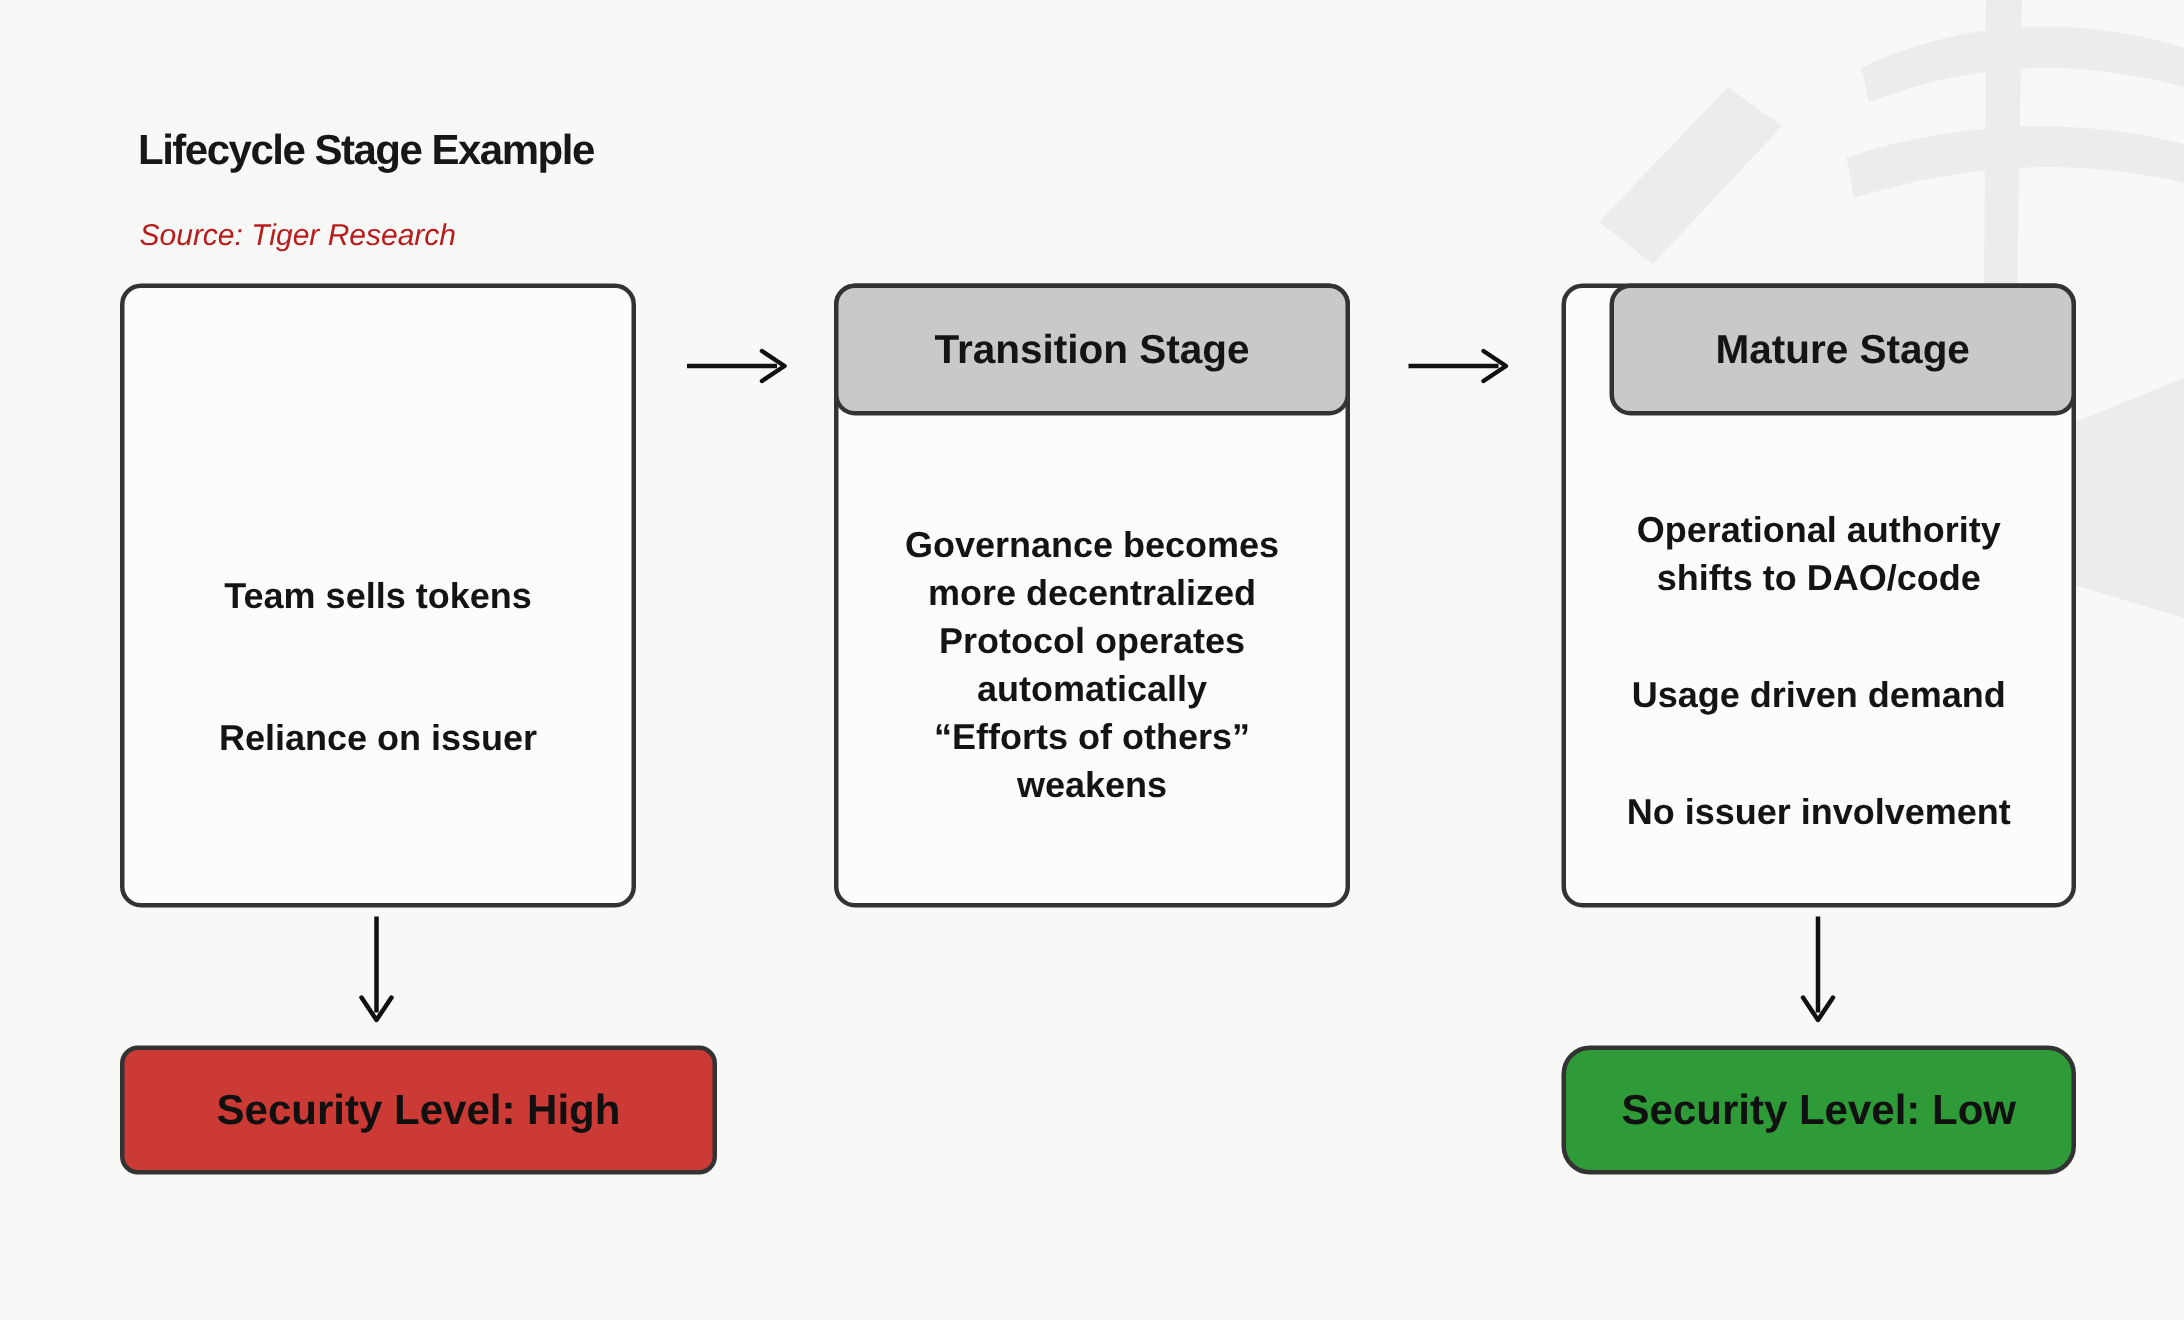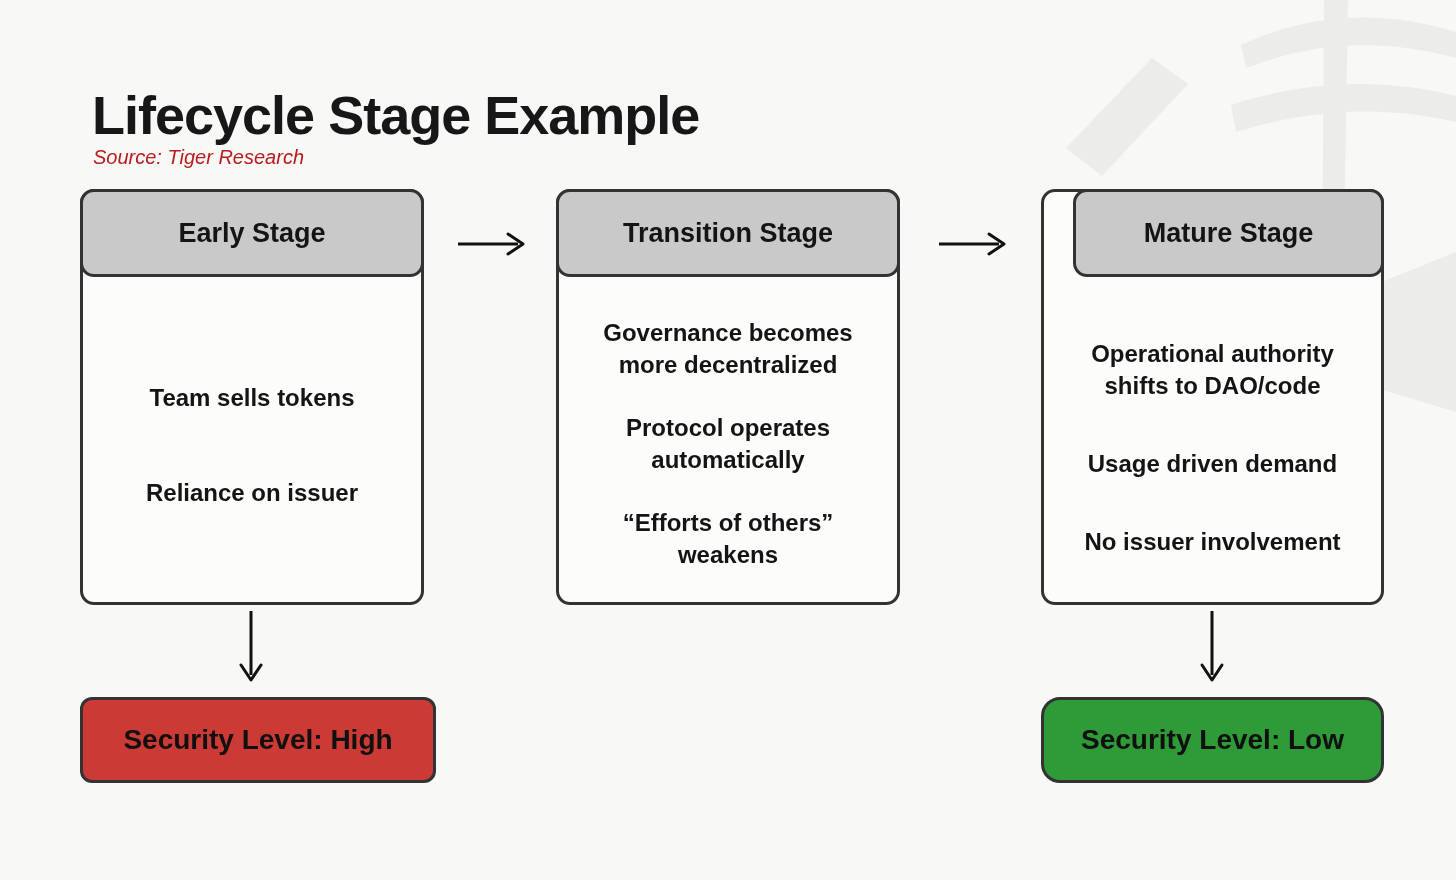--- a/index.html
+++ b/index.html
@@ -18,21 +18,21 @@
     left: 1056px;
     width: 400px;
     height: 560px;
     pointer-events: none;
   }
 
   .page-title {
     position: absolute;
     left: 92px;
     top: 84px;
-    font-size: 54px;
+    font-size: 28px;
     font-weight: bold;
     letter-spacing: -1px;
     color: #171717;
   }
   .page-source {
     position: absolute;
     left: 93px;
     top: 146px;
     font-size: 20px;
     font-style: italic;
@@ -73,21 +73,21 @@
     flex-direction: column;
     align-items: center;
     justify-content: center;
     text-align: center;
     font-size: 24px;
     font-weight: bold;
     line-height: 32px;
     color: #141414;
   }
   .stage-box.s0 .stage-body { gap: 63px; padding-top: 8px; align-items: center; }
-  .stage-box.s1 .stage-body { gap: 31px; padding-top: 6px; }
+  .stage-box.s1 .stage-body { padding-top: 6px; }
   .stage-box.s2 .stage-body { gap: 46px; padding-top: 14px; }
   .stage-item { max-width: 302px; }
 
   .h-arrow {
     position: absolute;
     top: 228px;
     width: 72px;
     height: 32px;
   }
   .h-arrow.a0 { left: 456px; }
@@ -108,21 +108,21 @@
     height: 86px;
     border: 3px solid #333;
     border-radius: 12px;
     display: flex;
     align-items: center;
     justify-content: center;
     font-size: 28px;
     font-weight: bold;
     color: #101010;
   }
-  .security-box.b0 { left: 80px;   width: 356px; }
+  .security-box.b0 { left: 80px;   width: 398px; }
   .security-box.b1 { left: 1041px; width: 343px; border-radius: 19px; }
 </style>
 </head>
 <body>
 
 <svg class="watermark" viewBox="0 0 400 560" xmlns="http://www.w3.org/2000/svg">
   <g fill="#ececea">
     <path d="M268 0 L292 0 L287 300 L287 415 L276 442 L264 415 L266 300 Z"></path>
     <path d="M185 45 C255 12 330 10 400 32 L400 58 C325 38 258 42 190 68 Z"></path>
     <path d="M175 105 C250 80 330 78 400 96 L400 122 C322 104 252 110 180 132 Z"></path>
@@ -131,21 +131,20 @@
     <path d="M286 298 L400 252 L400 412 L300 382 Z"></path>
     <path d="M0 468 L92 428 L112 464 L12 512 Z"></path>
     <path d="M150 540 L242 478 L262 518 L172 560 Z"></path>
   </g>
 </svg>
 
 <div class="page-title">Lifecycle Stage Example</div>
 <div class="page-source">Source: Tiger Research</div>
 
 <div class="stage-box s0">
-  <div class="stage-header">Early Stage</div>
   <div class="stage-body">
     <div class="stage-item">Team sells tokens</div>
     <div class="stage-item">Reliance on issuer</div>
   </div>
 </div>
 
 <div class="stage-box s1">
   <div class="stage-header">Transition Stage</div>
   <div class="stage-body">
     <div class="stage-item">Governance becomes more decentralized</div>

